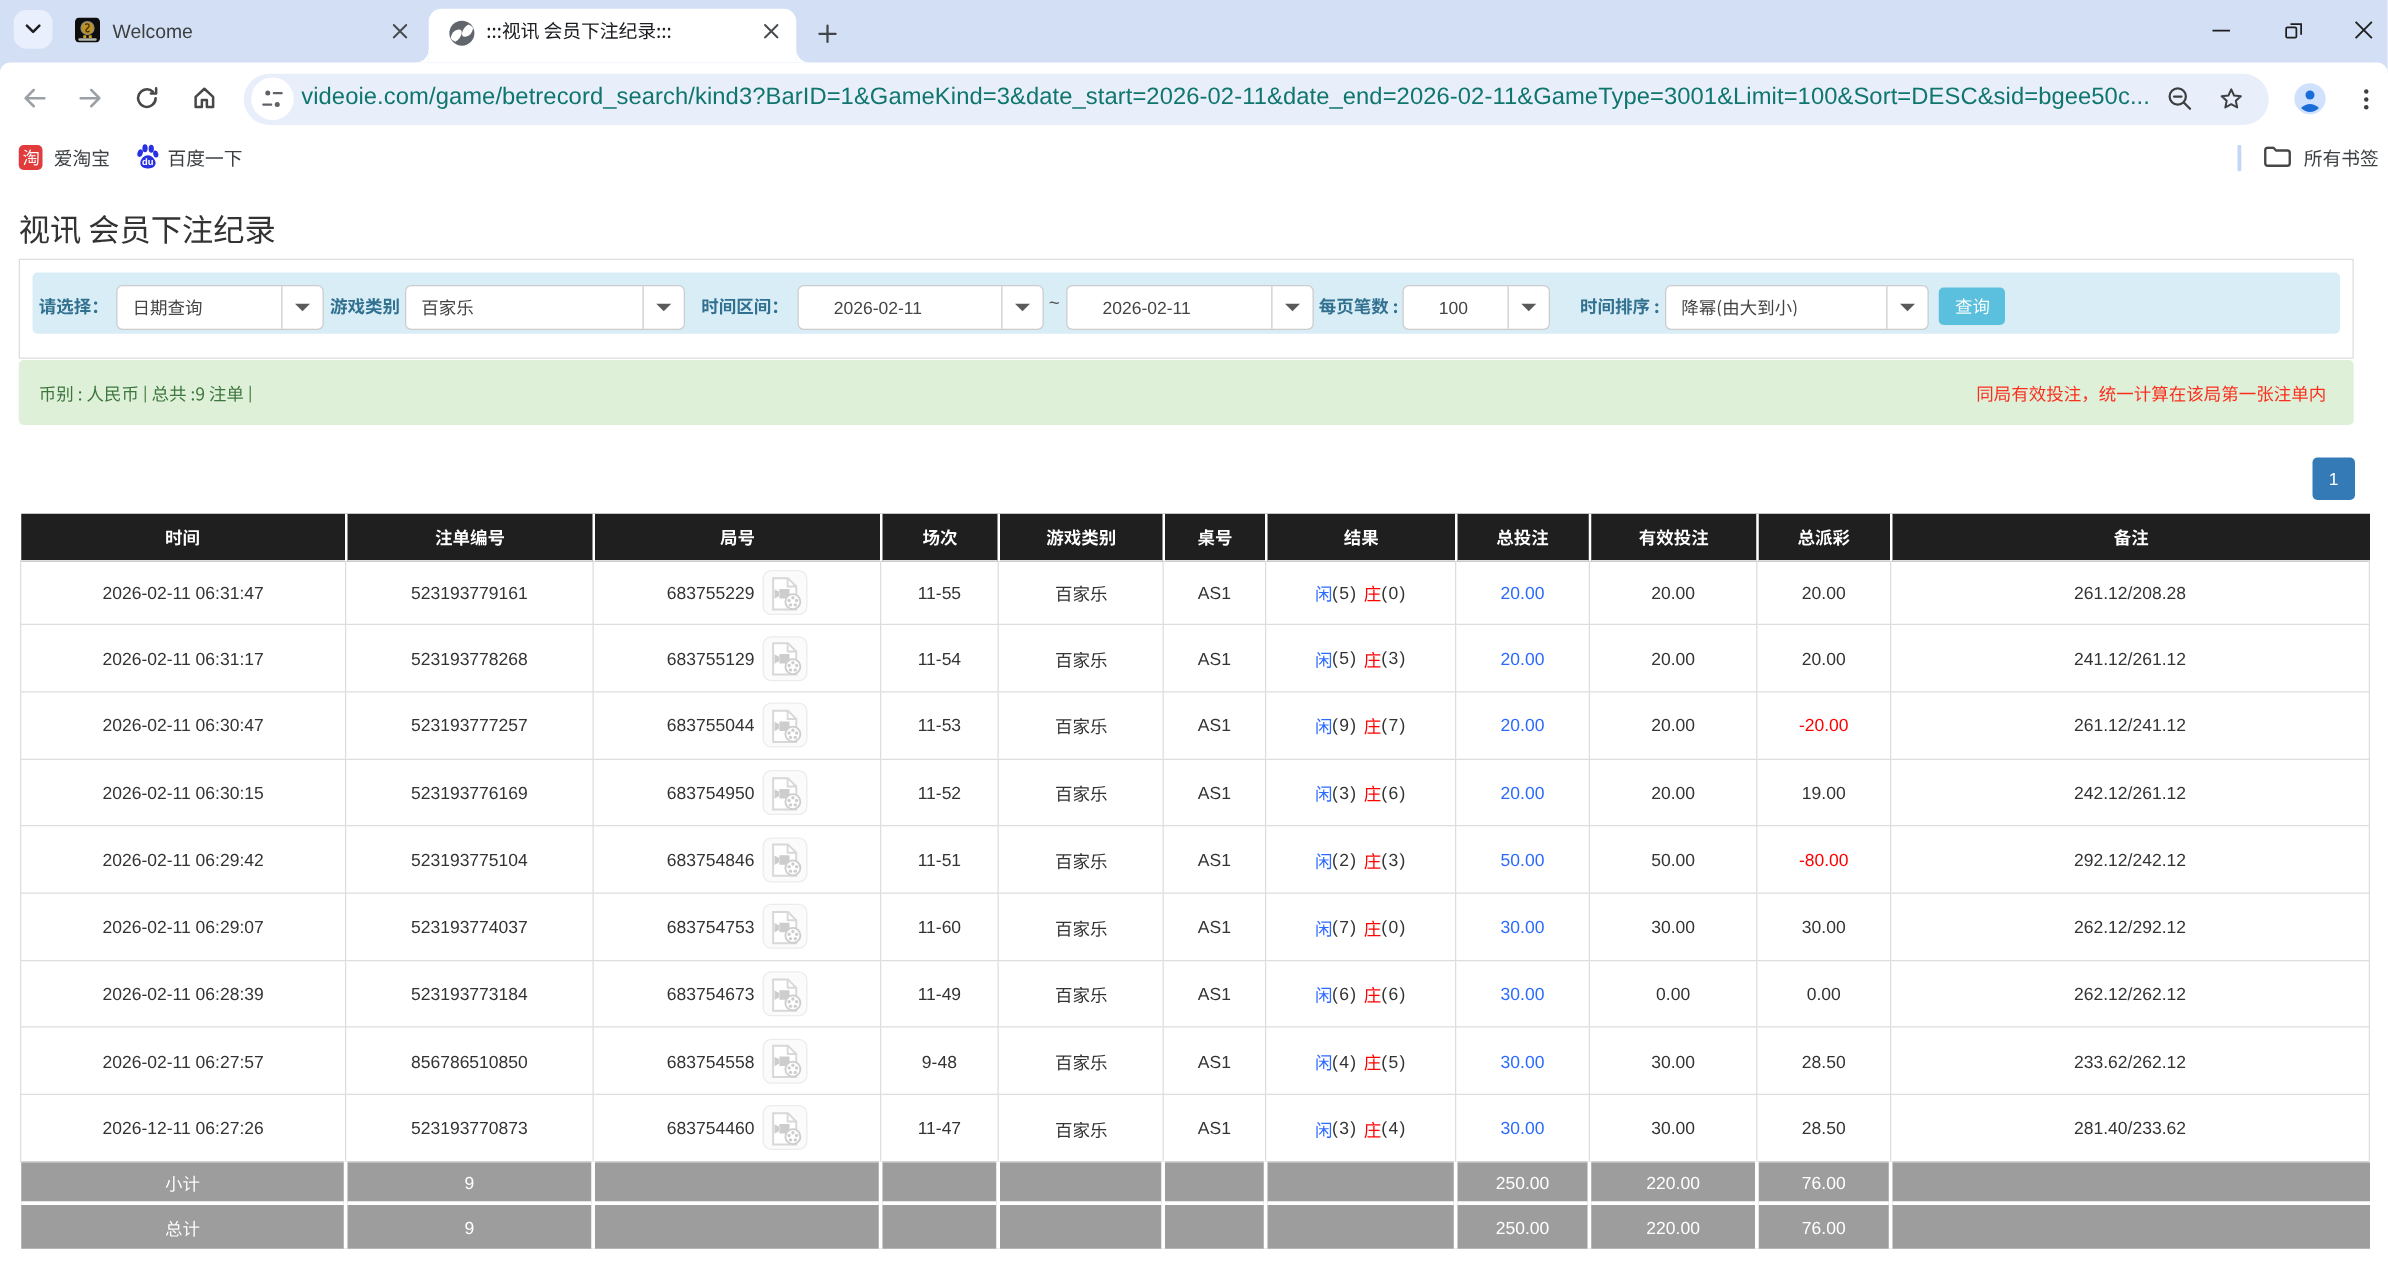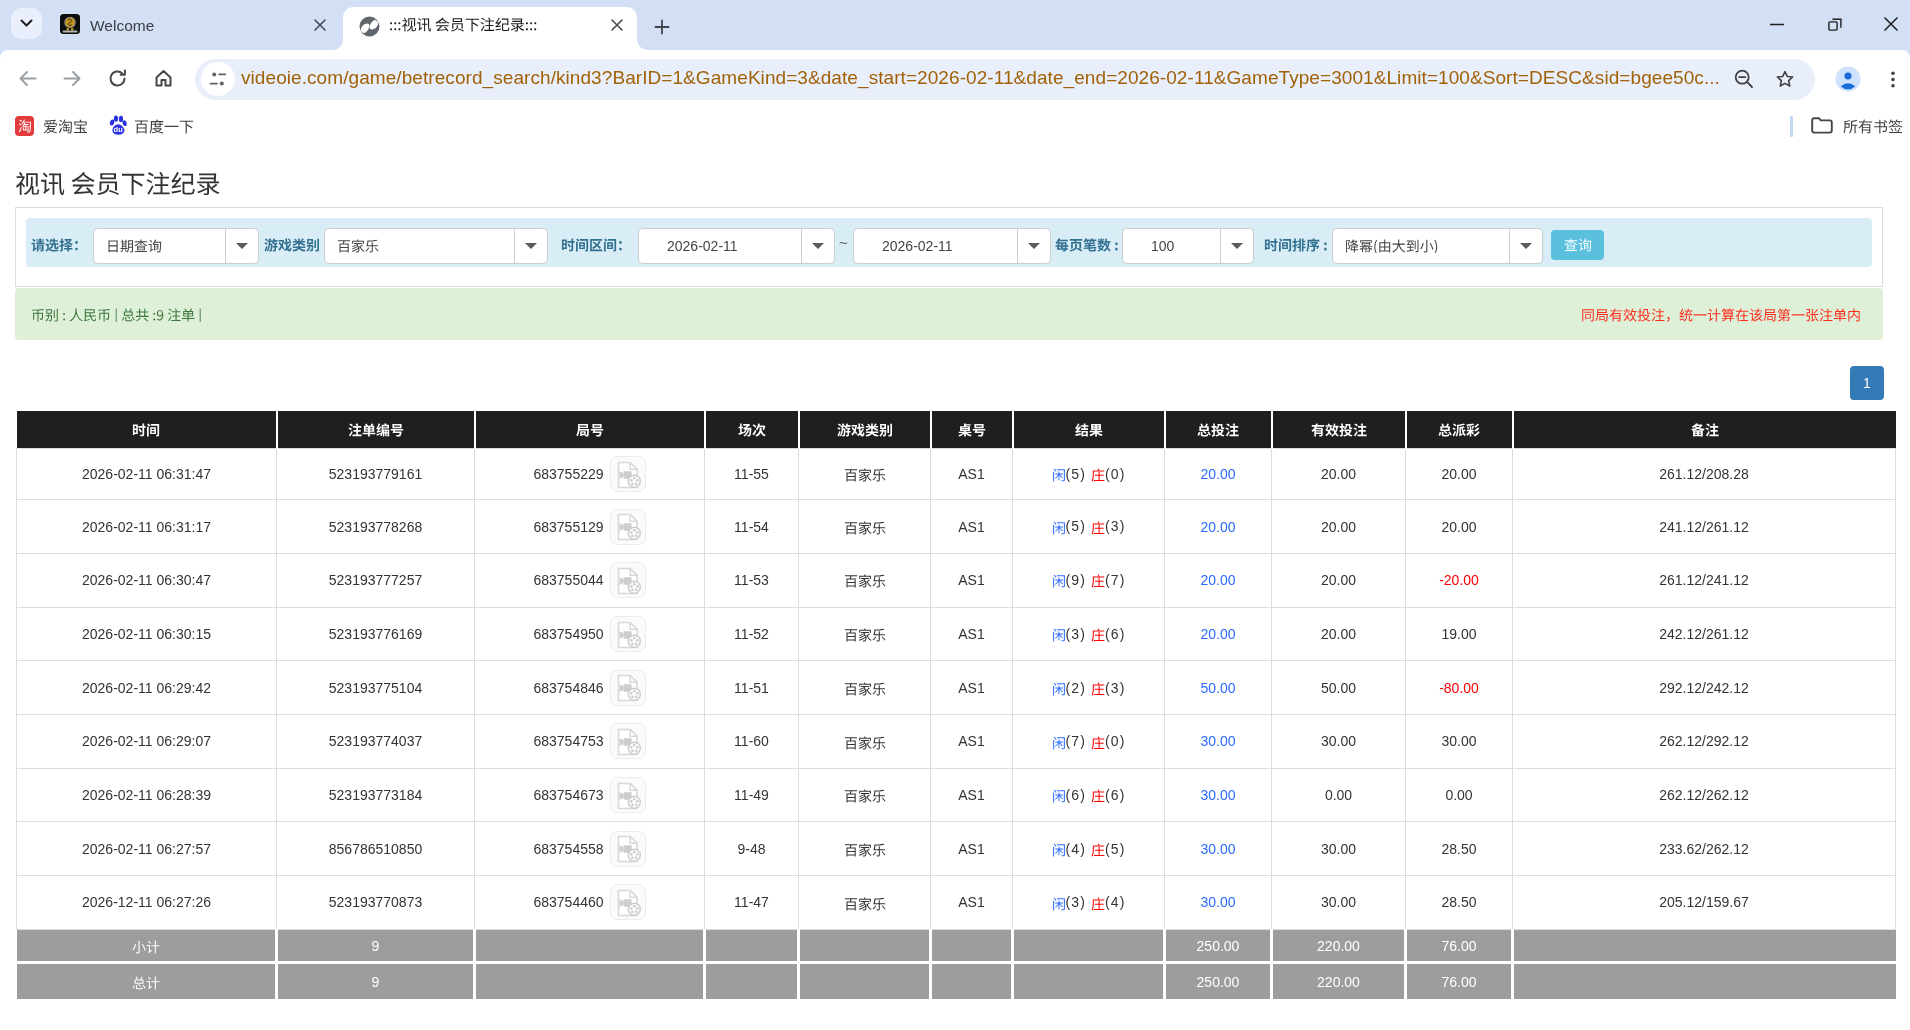--- a/index.html
+++ b/index.html
@@ -7,21 +7,21 @@
 svg{display:block}
 
 #strip{position:absolute;left:0;top:0;width:1910px;height:58px;background:#d3dff5}
 #toolbar{position:absolute;left:0;top:50px;width:1910px;height:56px;background:#fff;border-radius:8px 8px 0 0}
 #bookmarks{position:absolute;left:0;top:106px;width:1910px;height:40px;background:#fff}
 #chevpill{position:absolute;left:11px;top:8px;width:31px;height:31px;border-radius:10px;background:#e9effc}
 #activetab{position:absolute;left:343px;top:7px;width:294px;height:43px;background:#fff;border-radius:10px 10px 0 0}
 .flareL{position:absolute;left:333px;top:40px;width:10px;height:10px;background:radial-gradient(circle at 0 0,#d3dff5 9.5px,#fff 10px)}
 .flareR{position:absolute;left:637px;top:40px;width:10px;height:10px;background:radial-gradient(circle at 100% 0,#d3dff5 9.5px,#fff 10px)}
 #omni{position:absolute;left:195px;top:58.5px;width:1620px;height:41px;border-radius:20.5px;background:#e9eefb}
-#urltxt{position:absolute;left:241px;top:50px;height:56px;line-height:56px;font-size:19px;letter-spacing:0.07px;color:#a16207;width:1485px;overflow:hidden;white-space:nowrap}
+#urltxt{position:absolute;left:241px;top:50px;height:56px;line-height:56px;font-size:19px;letter-spacing:0.07px;color:#0f766e;width:1485px;overflow:hidden;white-space:nowrap}
 
 #filterbox{position:absolute;left:15px;top:207px;width:1868px;height:80px;border:1px solid #ddd;background:#fff}
 #bluebar{position:absolute;left:26px;top:218px;width:1846px;height:49px;background:#d9edf7;border-radius:4px}
 .sel{position:absolute;height:36px;background:#fff;border:1px solid #ccc;border-radius:5px}
 .sel .arr{position:absolute;right:0;top:0;width:33px;height:34px;border-left:1px solid #ccc}
 .sel .tri{position:absolute;right:10px;top:14px;width:0;height:0;border:6px solid transparent;border-top:6.5px solid #5a5a5a;border-bottom:none}
 .sel .txt{position:absolute;left:28px;top:0;height:34px;line-height:34px;font-size:14px;color:#444}
 .sel .svgtxt{position:absolute;left:12px;top:10px}
 #btncx{position:absolute;left:1551px;top:230px;width:53px;height:30px;background:#5bc0de;border-radius:4px}
 #greenbar{position:absolute;left:15px;top:288px;width:1868px;height:52px;background:#dff0d8;border-radius:4px}
@@ -226,21 +226,21 @@
 <div class="arr">
       <div class="tri"></div>
     </div>
 <div class="txt">2026-02-11</div>
 </div>
 <div class="ab" style="left:1055px;top:238.4px;color:#31708f">
     <svg width="63.7" height="14.00" viewBox="0 0 63.7 14.00">
       <path fill="currentColor" transform="scale(0.014000,-0.014000) translate(0,-880)" d="M708 470 705 360H585L619 394C593 418 549 447 505 470ZM35 364V257H174C162 178 149 103 137 44H200L679 43C675 30 671 20 667 15C657 1 648 -1 631 -1C610 -2 571 -1 526 3C541 -23 553 -63 554 -89C606 -92 656 -92 689 -87C723 -82 750 -72 772 -39C783 -24 792 1 799 43H923V148H811L818 257H967V364H823L828 522C828 537 829 575 829 575H235C253 599 270 625 287 652H929V759H349L379 821L259 856C208 732 120 604 28 527C58 511 111 477 136 457C160 482 185 510 210 542C204 485 197 425 189 364ZM390 430C429 412 472 385 506 360H308L321 470H431ZM693 148H576L609 182C583 207 538 236 494 261H701ZM377 223C417 203 462 175 497 148H278L294 261H416Z M1441 449V270C1441 173 1385 70 1040 6C1067 -18 1101 -65 1114 -91C1487 -13 1565 124 1565 268V449ZM1536 95C1650 45 1806 -36 1880 -91L1954 3C1874 57 1714 132 1604 176ZM1149 601V135H1272V491H1738V138H1867V601H1503C1517 628 1532 659 1546 691H1942V802H1067V691H1411C1403 661 1393 629 1384 601Z M2048 192 2059 88 2397 112V74C2397 -45 2435 -79 2573 -79C2603 -79 2739 -79 2770 -79C2882 -79 2916 -42 2931 84C2898 91 2849 109 2823 128C2816 41 2807 25 2760 25C2727 25 2612 25 2586 25C2529 25 2519 32 2519 75V120L2954 151L2943 252L2519 224V286L2877 311L2867 407L2519 384V436C2654 445 2785 459 2893 479L2841 579C2655 545 2366 525 2112 519C2123 493 2135 450 2137 420C2220 421 2308 424 2397 428V377L2096 357L2106 258L2397 278V215ZM2583 858C2561 792 2525 727 2482 675V767H2265C2274 787 2282 808 2290 828L2175 858C2143 765 2087 670 2023 610C2051 595 2101 563 2124 544C2154 577 2184 620 2212 667H2227C2252 625 2276 575 2286 542L2389 583C2381 606 2366 637 2348 667H2475C2460 650 2444 634 2428 620C2456 604 2506 571 2529 551C2561 582 2593 622 2621 667H2660C2681 632 2701 592 2709 564L2813 602C2807 620 2795 644 2781 667H2952V767H2675C2684 787 2693 807 2700 828Z M3424 838C3408 800 3380 745 3358 710L3434 676C3460 707 3492 753 3525 798ZM3374 238C3356 203 3332 172 3305 145L3223 185L3253 238ZM3080 147C3126 129 3175 105 3223 80C3166 45 3099 19 3026 3C3046 -18 3069 -60 3080 -87C3170 -62 3251 -26 3319 25C3348 7 3374 -11 3395 -27L3466 51C3446 65 3421 80 3395 96C3446 154 3485 226 3510 315L3445 339L3427 335H3301L3317 374L3211 393C3204 374 3196 355 3187 335H3060V238H3137C3118 204 3098 173 3080 147ZM3067 797C3091 758 3115 706 3122 672H3043V578H3191C3145 529 3081 485 3022 461C3044 439 3070 400 3084 373C3134 401 3187 442 3233 488V399H3344V507C3382 477 3421 444 3443 423L3506 506C3488 519 3433 552 3387 578H3534V672H3344V850H3233V672H3130L3213 708C3205 744 3179 795 3153 833ZM3612 847C3590 667 3545 496 3465 392C3489 375 3534 336 3551 316C3570 343 3588 373 3604 406C3623 330 3646 259 3675 196C3623 112 3550 49 3449 3C3469 -20 3501 -70 3511 -94C3605 -46 3678 14 3734 89C3779 20 3835 -38 3904 -81C3921 -51 3956 -8 3982 13C3906 55 3846 118 3799 196C3847 295 3877 413 3896 554H3959V665H3691C3703 719 3714 774 3722 831ZM3784 554C3774 469 3759 393 3736 327C3709 397 3689 473 3675 554Z M4390 366C4442 366 4481 407 4481 461C4481 516 4442 557 4390 557C4337 557 4298 516 4298 461C4298 407 4337 366 4390 366ZM4390 -14C4442 -14 4481 28 4481 82C4481 137 4442 178 4390 178C4337 178 4298 137 4298 82C4298 28 4337 -14 4390 -14Z"></path>
     </svg>
   </div>
-<div class="sel" style="left:1122px;top:228px;width:132px">
+<div class="sel" style="left:1122px;top:228px;width:118px">
 <div class="arr">
       <div class="tri"></div>
     </div>
 <div class="txt">100</div>
 </div>
 <div class="ab" style="left:1264px;top:238.4px;color:#31708f">
     <svg width="63.7" height="14.00" viewBox="0 0 63.7 14.00">
       <path fill="currentColor" transform="scale(0.014000,-0.014000) translate(0,-880)" d="M459 428C507 355 572 256 601 198L708 260C675 317 607 411 558 480ZM299 385V203H178V385ZM299 490H178V664H299ZM66 771V16H178V96H411V771ZM747 843V665H448V546H747V71C747 51 739 44 717 44C695 44 621 44 551 47C569 13 588 -41 593 -74C693 -75 764 -72 808 -53C853 -34 869 -2 869 70V546H971V665H869V843Z M1071 609V-88H1195V609ZM1085 785C1131 737 1182 671 1203 627L1304 692C1281 737 1226 799 1180 843ZM1404 282H1597V186H1404ZM1404 473H1597V378H1404ZM1297 569V90H1709V569ZM1339 800V688H1814V40C1814 28 1810 23 1797 23C1786 23 1748 22 1717 24C1731 -5 1746 -52 1751 -83C1814 -83 1861 -81 1895 -63C1928 -44 1938 -16 1938 40V800Z M2155 850V659H2042V548H2155V369C2108 358 2065 349 2029 342L2047 224L2155 252V43C2155 30 2151 26 2138 26C2126 26 2089 26 2054 27C2068 -3 2083 -50 2086 -80C2152 -80 2197 -77 2229 -59C2260 -41 2270 -12 2270 43V282L2374 310L2360 420L2270 397V548H2361V659H2270V850ZM2370 266V158H2521V-88H2636V837H2521V691H2392V586H2521V478H2395V374H2521V266ZM2705 838V-90H2820V156H2970V263H2820V374H2949V478H2820V586H2957V691H2820V838Z M3370 406C3417 385 3473 358 3524 332H3252V231H3525V35C3525 22 3520 18 3500 18C3482 17 3409 18 3350 20C3366 -11 3384 -57 3389 -90C3476 -90 3540 -91 3586 -74C3633 -58 3646 -28 3646 32V231H3789C3769 196 3747 162 3728 136L3824 92C3867 147 3917 230 3957 304L3871 339L3852 332H3713L3721 340L3672 367C3750 415 3824 477 3881 535L3805 594L3778 588H3299V493H3678C3646 465 3610 437 3574 416C3528 437 3481 457 3442 473ZM3459 826 3490 747H3109V474C3109 326 3103 116 3019 -27C3047 -40 3099 -74 3120 -94C3211 63 3226 310 3226 473V636H3957V747H3628C3615 780 3595 824 3578 858Z M4390 366C4442 366 4481 407 4481 461C4481 516 4442 557 4390 557C4337 557 4298 516 4298 461C4298 407 4337 366 4390 366ZM4390 -14C4442 -14 4481 28 4481 82C4481 137 4442 178 4390 178C4337 178 4298 137 4298 82C4298 28 4337 -14 4390 -14Z"></path>
     </svg>
   </div>
@@ -615,21 +615,21 @@
             </svg></span></td>
         <td>AS1</td>
         <td class="cjkline"><span style="color:#2b6aff"><svg width="14.0" height="14" viewBox="0 0 14.0 14">
               <use href="#g_xian" fill="currentColor"></use>
             </svg></span><span>(3) </span><span style="color:#f00"><svg width="14.0" height="14" viewBox="0 0 14.0 14">
               <use href="#g_zh" fill="currentColor"></use>
             </svg></span><span>(4)</span></td>
         <td class="blue">30.00</td>
         <td>30.00</td>
         <td>28.50</td>
-        <td>205.12/159.67</td>
+        <td>281.40/233.62</td>
       </tr>
     </tbody>
     <tfoot style="color:#fff">
       <tr class="sub">
         <td>
           <div style="color:#fff"><svg style="margin:0 auto" width="28.0" height="14.00" viewBox="0 0 28.0 14.00">
               <path fill="currentColor" transform="scale(0.014000,-0.014000) translate(0,-880)" d="M464 826V24C464 4 456 -2 436 -3C415 -4 343 -5 270 -2C282 -23 296 -59 301 -80C395 -81 457 -79 494 -66C530 -54 545 -31 545 24V826ZM705 571C791 427 872 240 895 121L976 154C950 274 865 458 777 598ZM202 591C177 457 121 284 32 178C53 169 86 151 103 138C194 249 253 430 286 577Z M1137 775C1193 728 1263 660 1295 617L1346 673C1312 714 1241 778 1186 823ZM1046 526V452H1205V93C1205 50 1174 20 1155 8C1169 -7 1189 -41 1196 -61C1212 -40 1240 -18 1429 116C1421 130 1409 162 1404 182L1281 98V526ZM1626 837V508H1372V431H1626V-80H1705V431H1959V508H1705V837Z"></path>
             </svg></div>
         </td>
         <td>9</td>

